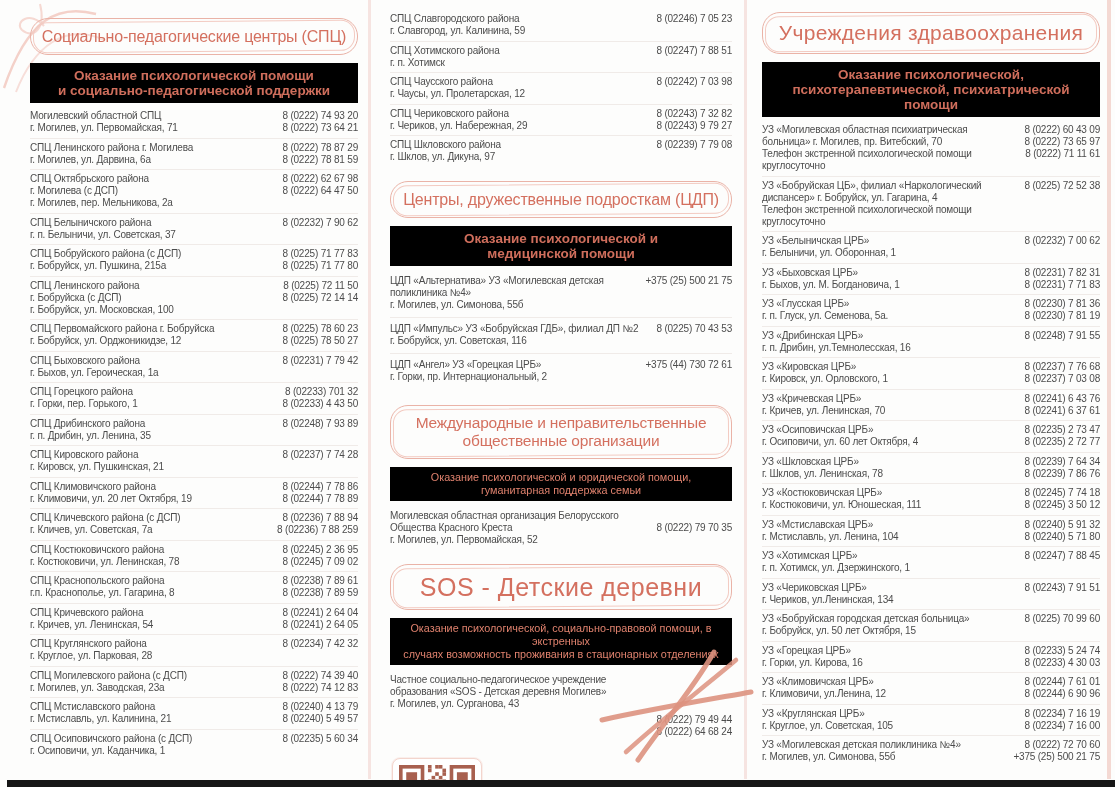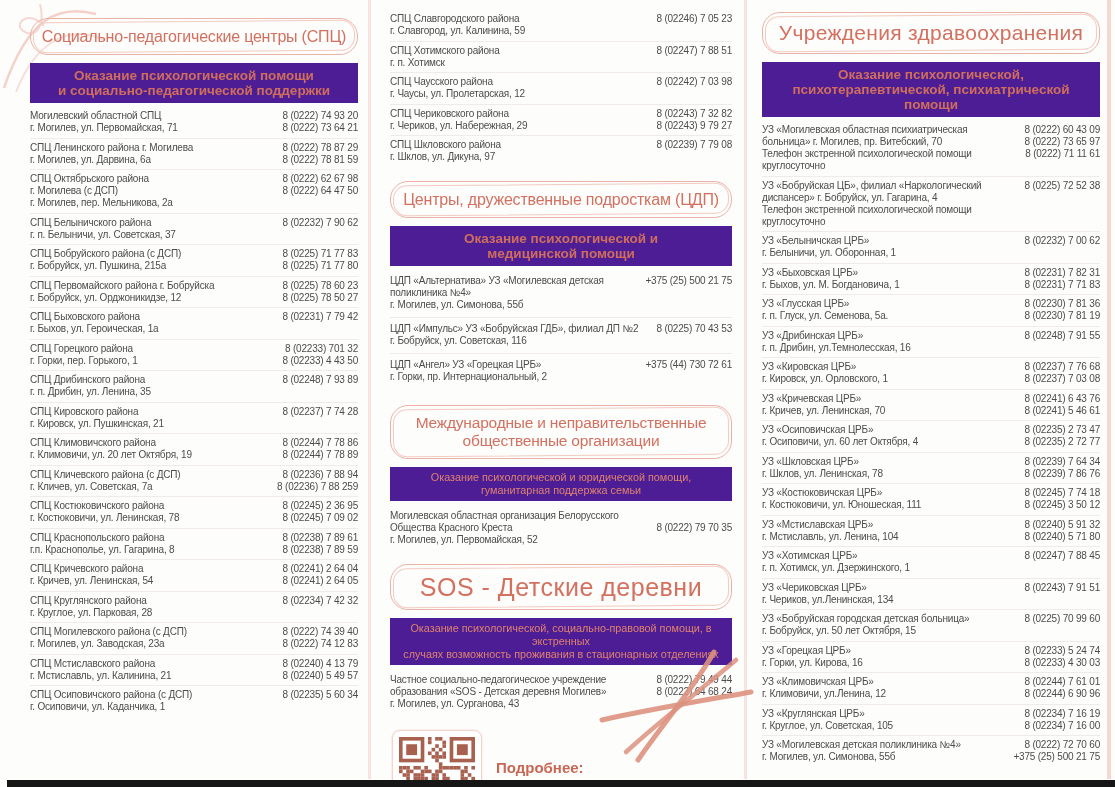--- a/index.html
+++ b/index.html
@@ -24,21 +24,21 @@
   .titlebox::before{
     content:"";position:absolute;inset:2px;border:1px solid #f3cbc2;
     border-radius:14px;transform:rotate(-.45deg);pointer-events:none;
   }
   .titlebox .t{white-space:pre-line;font-size:16px;line-height:19px;letter-spacing:-.2px;}
   .titlebox.intl .t{font-size:15.5px;line-height:17px;}
   .titlebox.sos .t{font-size:25px;line-height:28px;letter-spacing:.5px;}
   .titlebox.health .t{font-size:21px;line-height:24px;letter-spacing:.3px;}
 
   .band{
-    background:#4c1d95;color:#cf6e5c;text-align:center;
+    background:#000000;color:#cf6e5c;text-align:center;
     padding:5px 4px;margin:0 0 4px 0;white-space:pre-line;
     font-size:13.5px;line-height:15px;font-weight:bold;
   }
   .band.small{font-size:10.8px;line-height:13px;color:#e0826e;font-weight:normal;padding:4px 2px;}
 
   .entries{display:block;}
   .entry{display:flex;justify-content:space-between;gap:4px;padding:3px 0 3.5px 0;}
   .entries .entry + .entry{border-top:1px solid #f0ebe8;}
   .entry-text{flex:1 1 auto;white-space:pre-line;font-size:10px;line-height:12px;letter-spacing:-.2px;}
   .entry-phone{flex:0 0 auto;white-space:pre-line;font-size:10px;line-height:12px;letter-spacing:-.2px;text-align:right;}
@@ -107,20 +107,27 @@
           <div class="entry-phone">8 (02232) 7 90 62</div>
         </div>
 
         <div class="entry">
           <div class="entry-text">СПЦ Бобруйского района (с ДСП)
 г. Бобруйск, ул. Пушкина, 215а</div>
           <div class="entry-phone">8 (0225) 71 77 83
 8 (0225) 71 77 80</div>
         </div>
 
+        <div class="entry">
+          <div class="entry-text">СПЦ Ленинского района
+г. Бобруйска (с ДСП)
+г. Бобруйск, ул. Московская, 100</div>
+          <div class="entry-phone">8 (0225) 72 11 50
+8 (0225) 72 14 14</div>
+        </div>
 
         <div class="entry">
           <div class="entry-text">СПЦ Первомайского района г. Бобруйска
 г. Бобруйск, ул. Орджоникидзе, 12</div>
           <div class="entry-phone">8 (0225) 78 60 23
 8 (0225) 78 50 27</div>
         </div>
 
         <div class="entry">
           <div class="entry-text">СПЦ Быховского района
@@ -289,21 +296,21 @@
         </div>
       </div>
 
     <div class="titlebox sos sos-box">
       <span class="t">SOS - Детские деревни</span>
     </div>
     <div class="band small">Оказание психологической, социально-правовой помощи, в экстренных
 случаях возможность проживания в стационарных отделениях</div>
     <div class="entries gap-top">
 
-        <div class="entry" style="padding:5px 0 6px 0;">
+        <div class="entry" style="padding:5px 0 6px 0;flex-direction:column;">
           <div class="entry-text">Частное социально-педагогическое учреждение
 образования «SOS - Детская деревня Могилев»
 г. Могилев, ул. Сурганова, 43</div>
           <div class="entry-phone">8 (0222) 79 49 44
 8 (0222) 64 68 24</div>
         </div>
       </div>
 
     <div class="qr-row">
       <div class="qr-card">
@@ -508,21 +515,21 @@
           <div class="entry-text">УЗ «Кировская ЦРБ»
 г. Кировск, ул. Орловского, 1</div>
           <div class="entry-phone">8 (02237) 7 76 68
 8 (02237) 7 03 08</div>
         </div>
 
         <div class="entry">
           <div class="entry-text">УЗ «Кричевская ЦРБ»
 г. Кричев, ул. Ленинская, 70</div>
           <div class="entry-phone">8 (02241) 6 43 76
-8 (02241) 5 46 61</div>
+8 (02241) 6 37 61</div>
         </div>
 
         <div class="entry">
           <div class="entry-text">УЗ «Осиповичская ЦРБ»
 г. Осиповичи, ул. 60 лет Октября, 4</div>
           <div class="entry-phone">8 (02235) 2 73 47
 8 (02235) 2 72 77</div>
         </div>
 
         <div class="entry">

